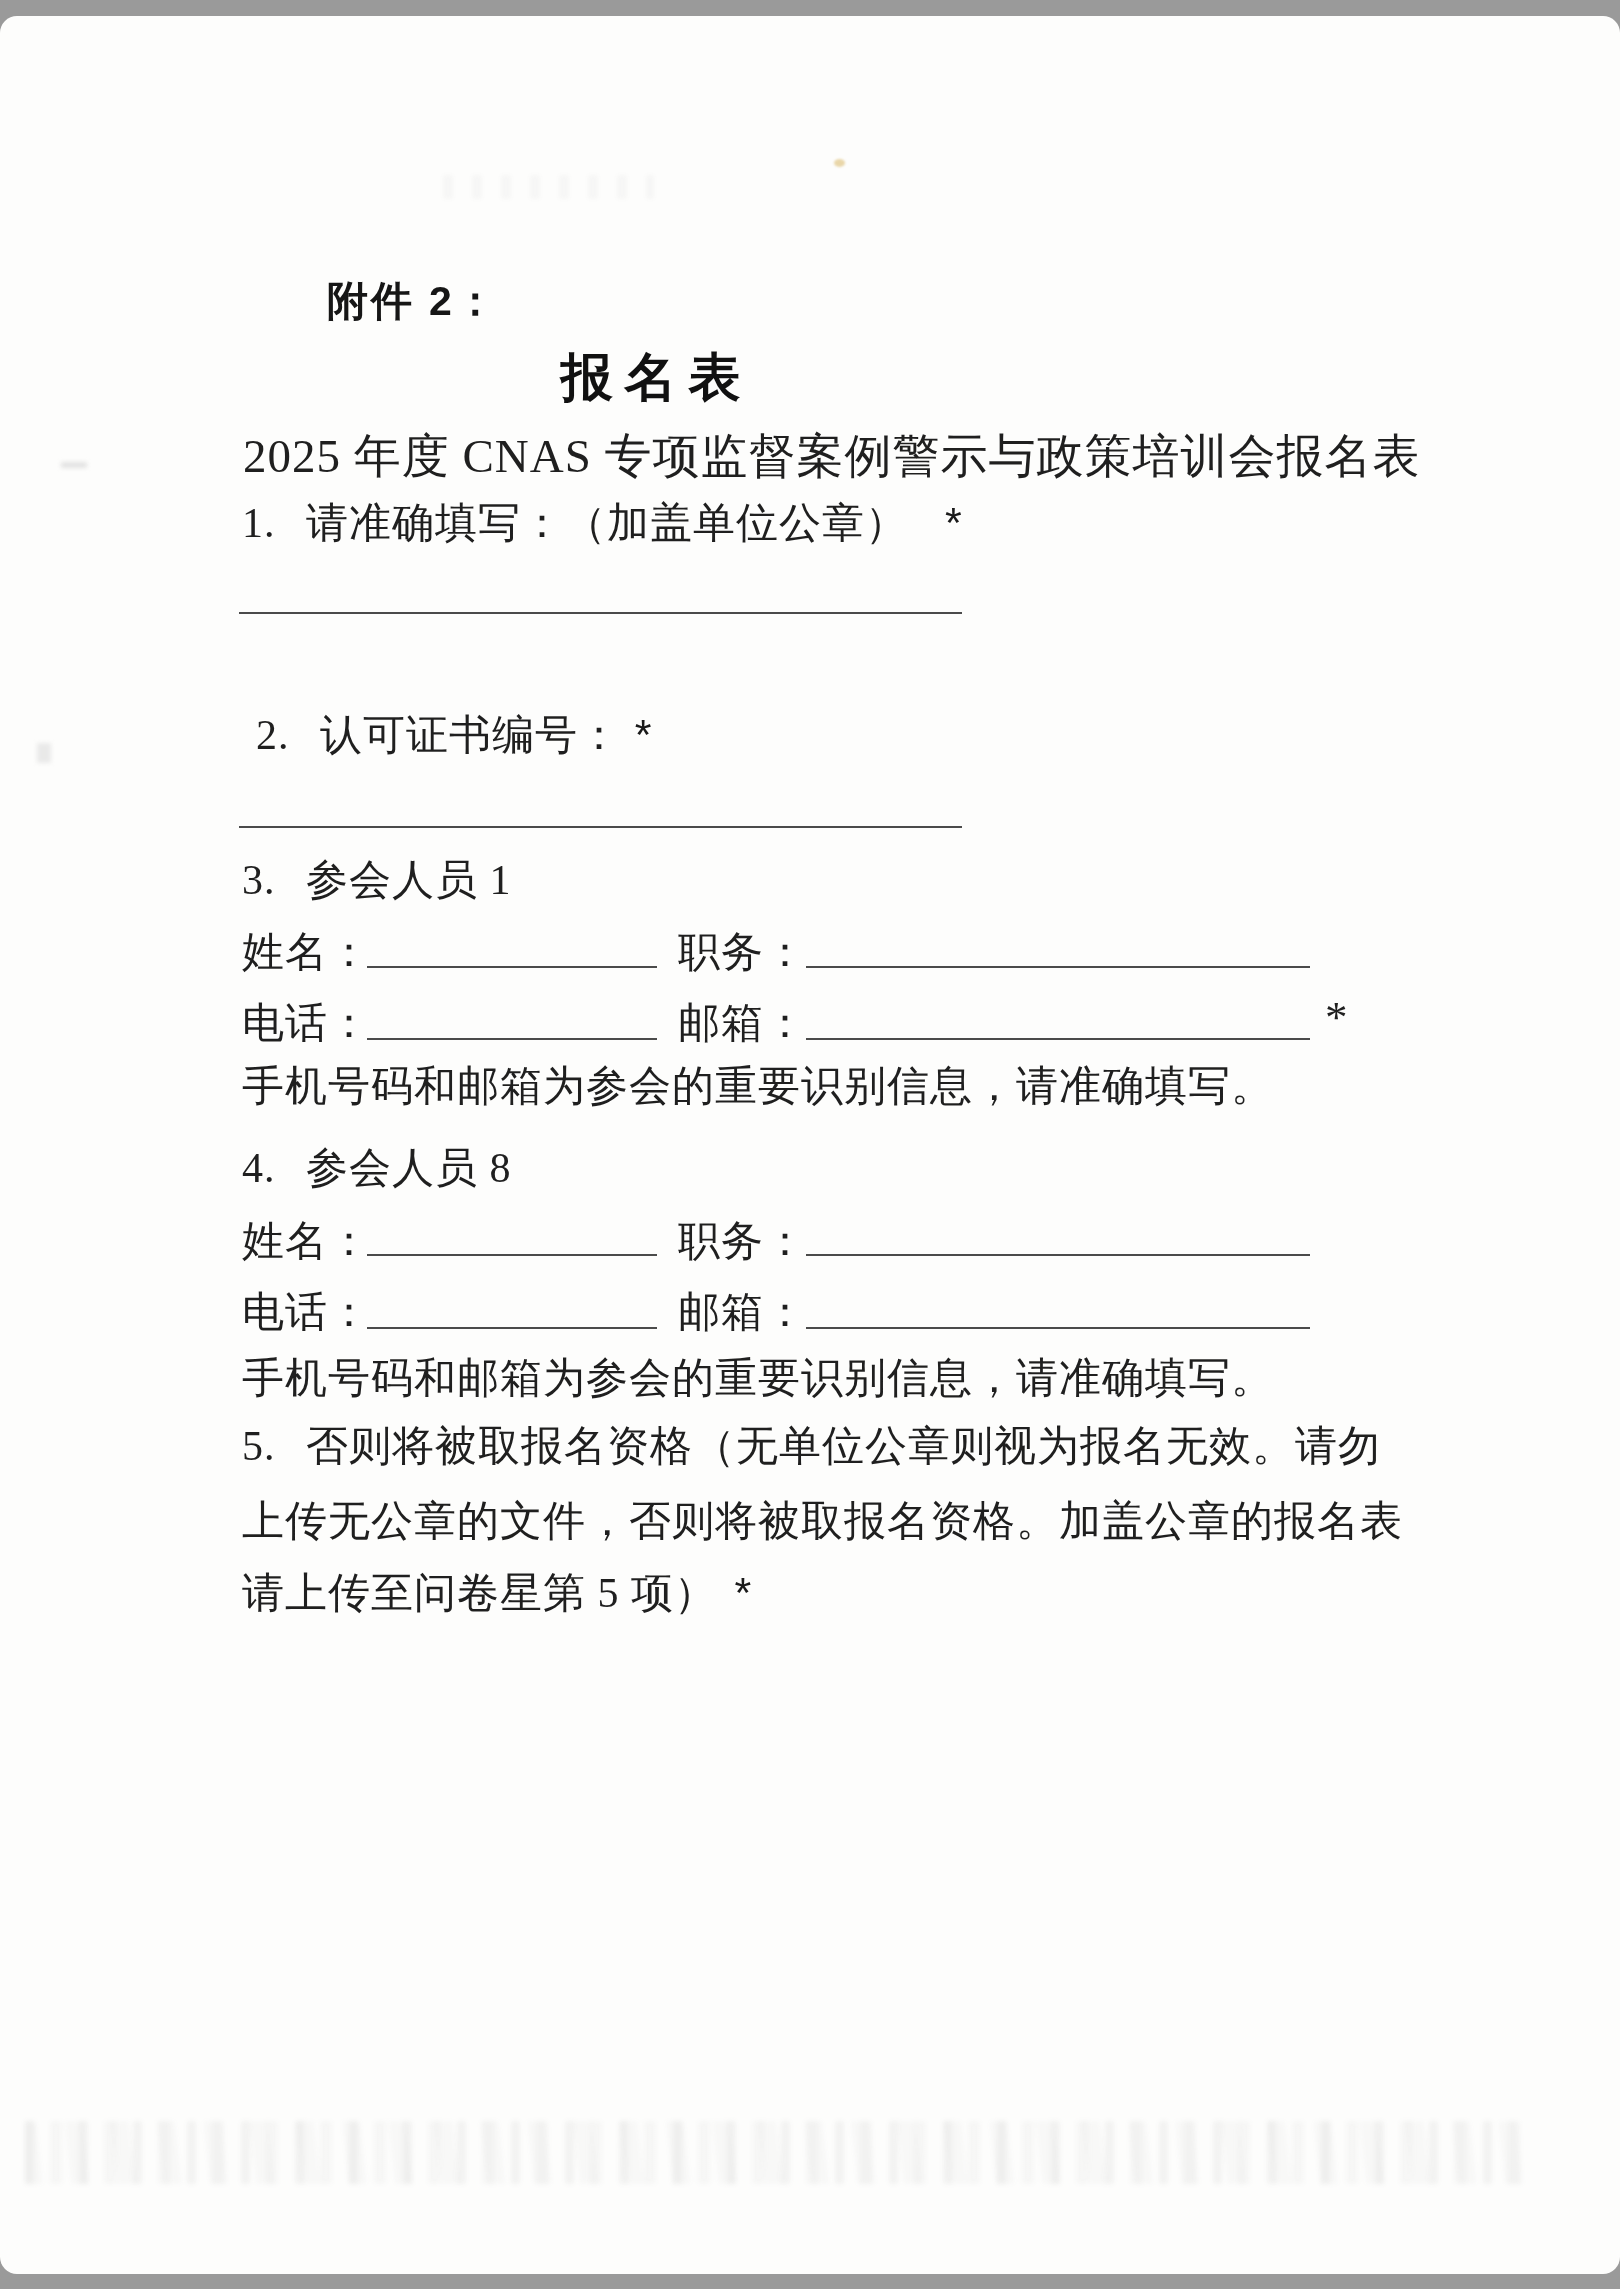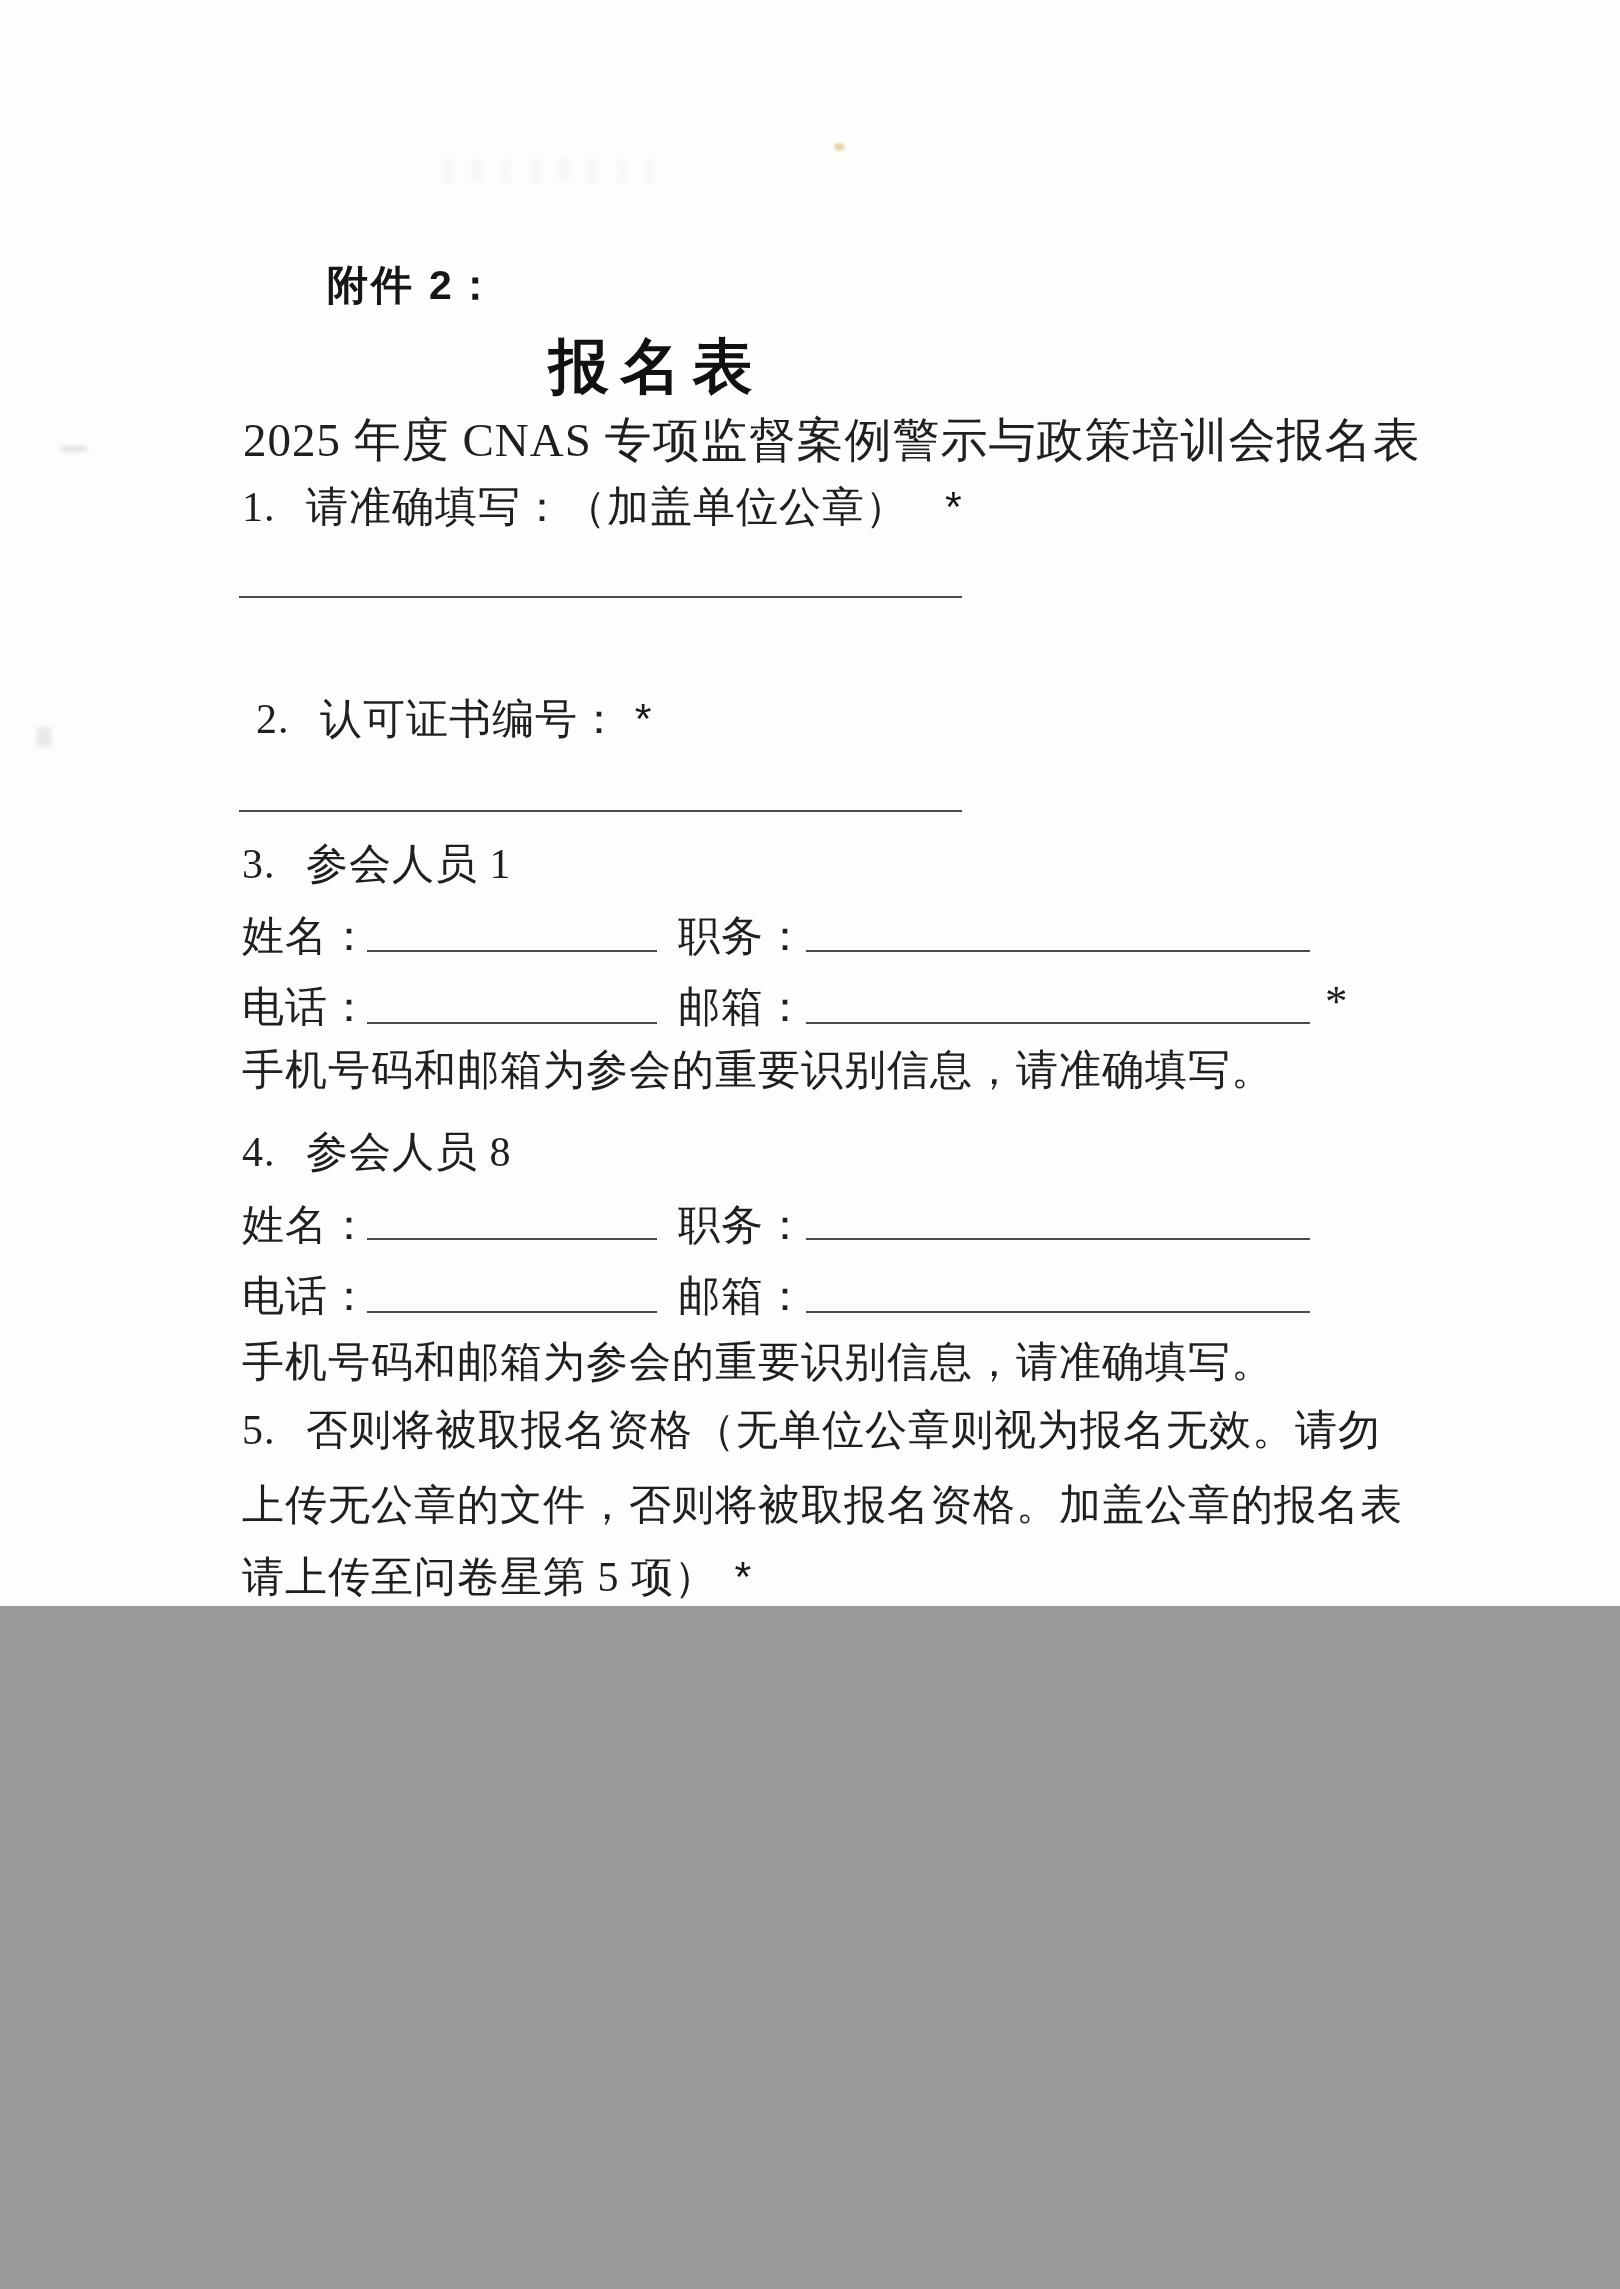--- a/index.html
+++ b/index.html
@@ -1,24 +1,25 @@
 <!DOCTYPE html>
 <html><head>
 <meta charset="utf-8">
 <style>
   html,body{margin:0;padding:0;background:#9a9a9a;}
   .page{
     position:relative;
     width:1620px;
-    height:1606px;
-    margin:0 auto;
+    height:2258px;
+    margin:16px auto;
     background:#fdfdfc;
     overflow:hidden;
     font-family:"Liberation Serif","DejaVu Serif",serif;
     color:#1f1f1f;
+    border-radius:17px;
   }
   
   .t{
     position:absolute;
     font-size:42px;
     line-height:1.12;
     letter-spacing:1px;
     white-space:nowrap;
   }
   .num{display:inline-block;min-width:64px;}
@@ -28,21 +29,21 @@
     font-size:41px;
     letter-spacing:2.9px;
     color:#161616;
   }
   .doc-title{
     position:absolute;
     left:0;top:327px;width:1313px;
     text-align:center;
     font-family:"Liberation Sans","DejaVu Sans",sans-serif;
     font-weight:700;
-    font-size:60px;
+    font-size:52px;
     letter-spacing:11.8px;
     color:#111;
   }
   .subtitle{font-size:47px;letter-spacing:1px;}
   .blank{
     position:absolute;
     height:0;
     border-top:2.9px solid #3c3c3c;
     opacity:.92;
   }

